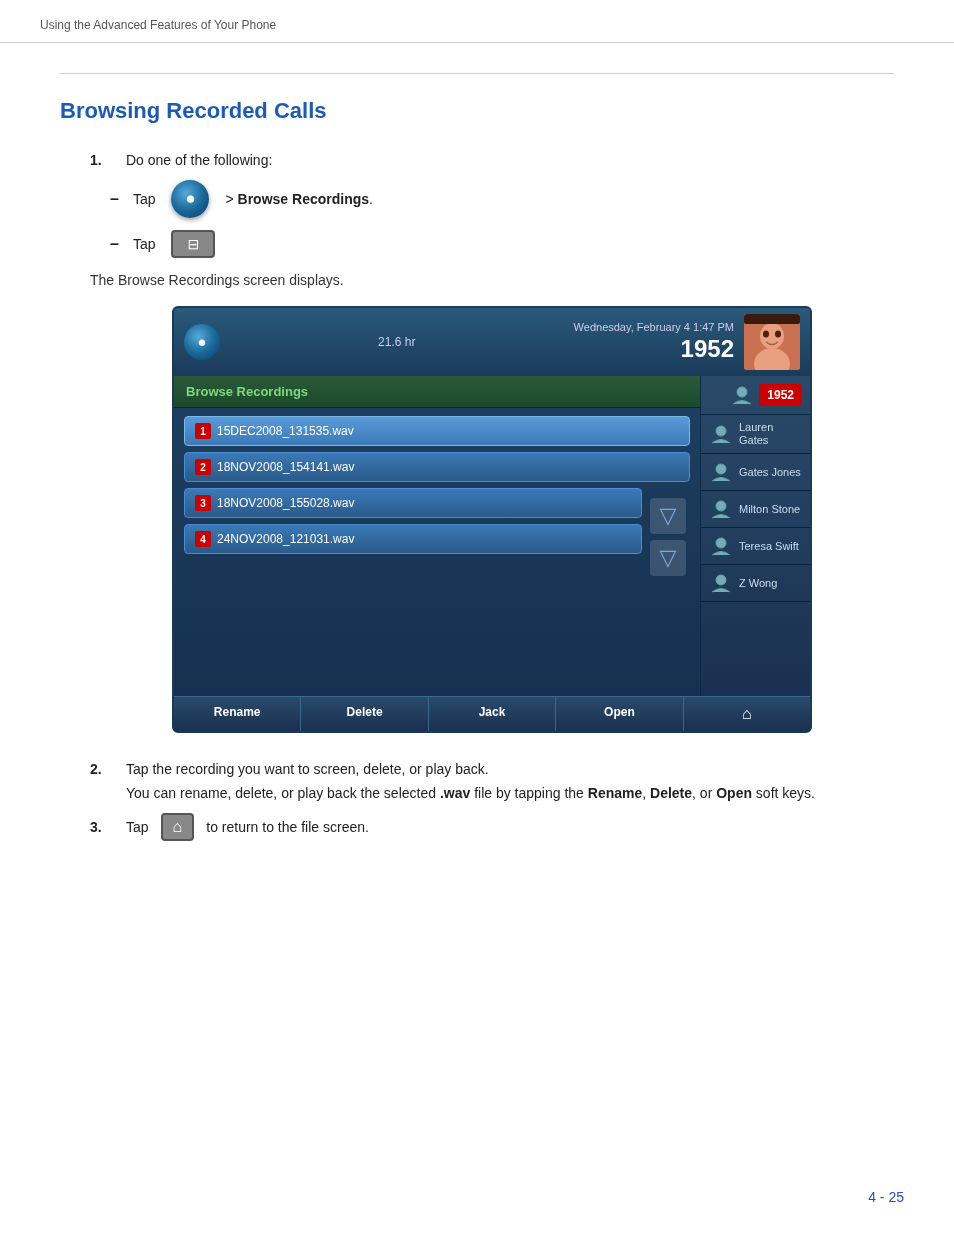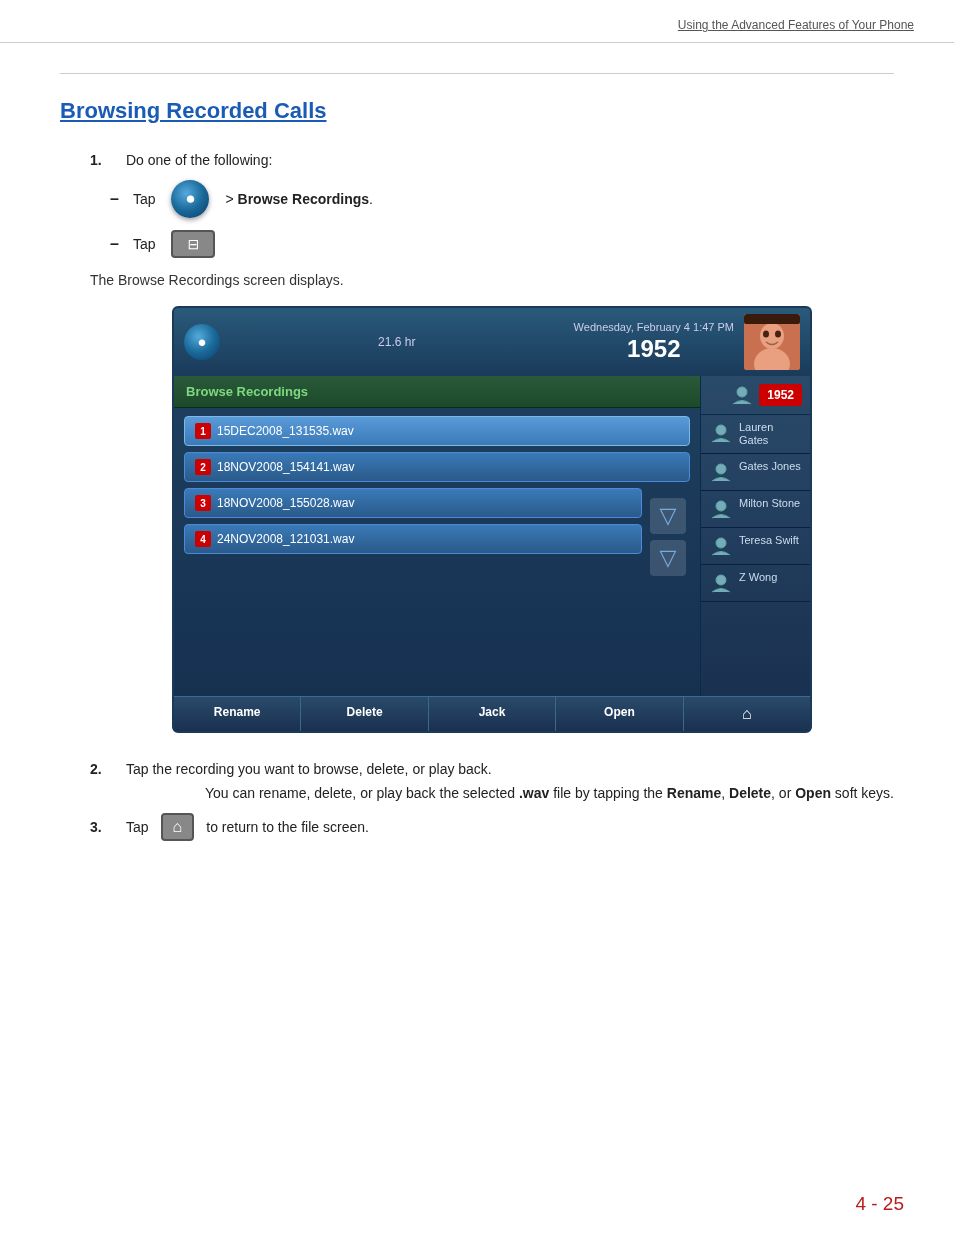--- a/index.html
+++ b/index.html
@@ -7,38 +7,36 @@
       font-family: Arial, sans-serif;
       background: #fff;
       width: 954px;
       min-height: 1235px;
       position: relative;
       color: #222;
       font-size: 14px;
     }
 
     .page-header {
-      text-align: right;
+      text-align: left;
       padding: 18px 40px 10px 40px;
       color: #555;
       font-size: 12px;
       border-bottom: 1px solid #ccc;
-      text-decoration: underline;
     }
 
     .page-content {
       padding: 30px 60px 60px 60px;
     }
 
     .section-title {
       color: #1a5bb5;
       font-size: 22px;
       font-weight: bold;
       margin-bottom: 28px;
-      text-decoration: underline;
     }
 
     .instructions {
       margin-left: 30px;
     }
 
     .sub-heading {
       font-weight: bold;
       font-size: 14px;
       margin-bottom: 10px;
@@ -149,21 +147,21 @@
     .phone-top-center {
       flex: 1;
       text-align: center;
       font-size: 12px;
       color: #cce;
     }
 
     .phone-top-right {
       display: flex;
       flex-direction: column;
-      align-items: center;
+      align-items: flex-end;
       gap: 2px;
     }
 
     .phone-time-line {
       font-size: 11px;
       color: #cce;
     }
 
     .phone-ext {
       font-size: 24px;
@@ -272,20 +270,21 @@
       padding: 8px 8px;
       display: flex;
       align-items: center;
       justify-content: flex-end;
       gap: 6px;
       border-bottom: 1px solid #0a2a4a;
     }
 
     .sidebar-contact {
       display: flex;
+      align-items: center;
       gap: 6px;
       padding: 6px 8px;
       border-bottom: 1px solid #0a2040;
       cursor: pointer;
     }
 
     .contact-icon {
       width: 24px;
       height: 24px;
       display: flex;
@@ -358,24 +357,24 @@
       border: 2px solid #555;
       border-radius: 4px;
       padding: 3px 10px;
       font-size: 14px;
       margin: 0 4px;
       vertical-align: middle;
     }
 
     .page-footer {
       position: absolute;
-      bottom: 20px;
+      bottom: 30px;
       right: 50px;
-      color: #b91c1c;
-      font-size: 19px;
+      color: #1d4ed8;
+      font-size: 14px;
     }
 
     .section-divider {
       border: none;
       border-top: 1px solid #ccc;
       margin-bottom: 24px;
     }
   </style>
 </head>
 <body>
@@ -546,23 +545,23 @@
         <div class="softkey">Open</div>
         <div class="softkey softkey-home">
           <span class="home-icon">⌂</span>
         </div>
       </div>
     </div>
 
     <div class="step-block step-below" style="margin-top:18px;">
       <div style="display:flex; gap:8px; align-items:baseline;">
         <span class="step-num-col">2.</span>
-        <span>Tap the recording you want to browse, delete, or play back.</span>
-      </div>
-      <div style="margin-left:24px; margin-top:8px;text-align:right;">
+        <span>Tap the recording you want to screen, delete, or play back.</span>
+      </div>
+      <div style="margin-left:36px; margin-top:8px;">
         <span>You can rename, delete, or play back the selected </span><strong>.wav</strong><span> file by tapping the </span><strong>Rename</strong><span>, </span><strong>Delete</strong><span>, or </span><strong>Open</strong><span> soft keys.</span>
       </div>
     </div>
 
     <div class="step-block step-below" style="margin-top:12px;">
       <div style="display:flex; gap:8px; align-items:center;">
         <span class="step-num-col">3.</span>
         <span>Tap</span>
         <span class="inline-btn">
           <span style="font-size:16px; color:#fff;">⌂</span>

